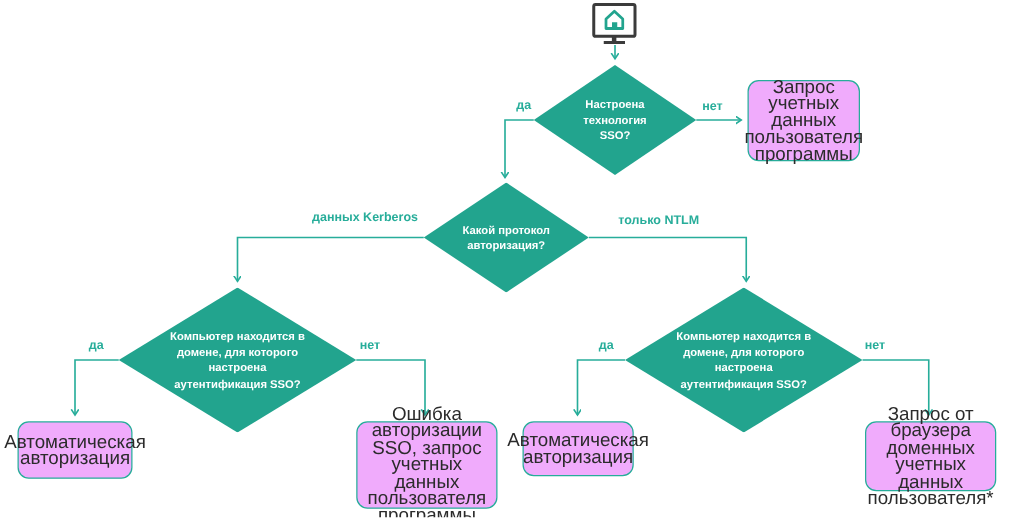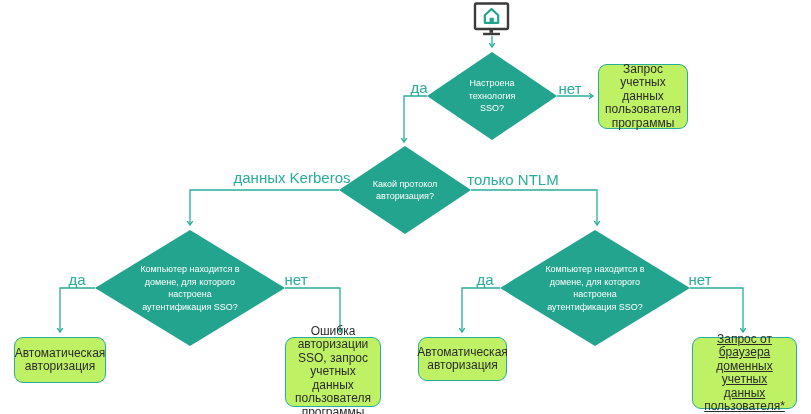--- a/index.html
+++ b/index.html
@@ -6,53 +6,53 @@
   .canvas {
     position:relative; width:811px; height:414px; background:#fff;
     font-family:"Liberation Sans", sans-serif; overflow:hidden;
   }
   svg.edges { position:absolute; left:0; top:0; width:811px; height:414px; }
   svg.edges path { fill:none; stroke:var(--teal-line,#27AD9A); stroke-width:1.3px; }
   .arrowhead { fill:none; stroke:var(--teal-line,#27AD9A); stroke-width:1.2px; }
 
   .diamond {
     position:absolute; display:flex; align-items:center; justify-content:center;
-    text-align:center; color:var(--diamond-text,#ffffff); font-weight:normal;
+    text-align:center; color:var(--diamond-text,#ffffff); font-weight:bold;
     font-size:9px; line-height:12.5px;
     background:var(--teal-fill,#22A48E);
     clip-path:polygon(50% 0, 100% 50%, 50% 100%, 0 50%);
   }
   .diamond span, .box span { white-space:pre-line; }
   #d1 { left:427px; top:52px;  width:130px; height:88px; }
   #d2 { left:339px; top:146px; width:132px; height:88px; }
   #d3 { left:95px;  top:230px; width:190px; height:116px; }
   #d4 { left:500px; top:230px; width:190px; height:116px; }
 
   .box {
     position:absolute; display:flex; align-items:center; justify-content:center;
-    text-align:center; font-size:12px; line-height:13.5px;
-    color:var(--box-text,#2B2B2B); background:#bef264;
+    text-align:center; font-size:15px; line-height:13.5px;
+    color:var(--box-text,#2B2B2B); background:#f0abfc;
     border:1.3px solid var(--teal-line,#27AD9A); border-radius:9px;
     box-sizing:border-box; padding:2px;
   }
   #b1 { left:598px; top:64px;  width:90px;  height:65px; }
   #b2 { left:14px;  top:337px; width:92px;  height:46px; }
-  #b3 { left:285px; top:337px; width:96px; height:70px; }
+  #b3 { left:285px; top:337px; width:113px; height:70px; }
   #b4 { left:418px; top:337px; width:89px;  height:44px; }
-  #b5 { left:692px; top:337px; width:105px; height:72px;text-decoration:underline; }
+  #b5 { left:692px; top:337px; width:105px; height:56px; }
 
   .edge-label {
     position:absolute; transform:translateX(-50%);
-    font-size:15px; font-weight:normal; color:var(--teal-line,#27AD9A);
+    font-size:10px; font-weight:bold; color:var(--teal-line,#27AD9A);
     white-space:nowrap;
   }
   #l-sso-yes  { left:419px; top:79px;  }
   #l-sso-no   { left:570px; top:80px;  }
   #l-kerberos { left:292px; top:169px; }
-  #l-ntlm     { left:513px; top:171px; }
+  #l-ntlm     { left:527px; top:171px; }
   #l-kyes     { left:77px;  top:271px; }
   #l-kno      { left:296px; top:271px; }
   #l-nyes     { left:485px; top:271px; }
   #l-nno      { left:700px; top:271px; }
 
   .monitor { position:absolute; left:470px; top:1px; }
 </style>
 </head>
 <body>
 

